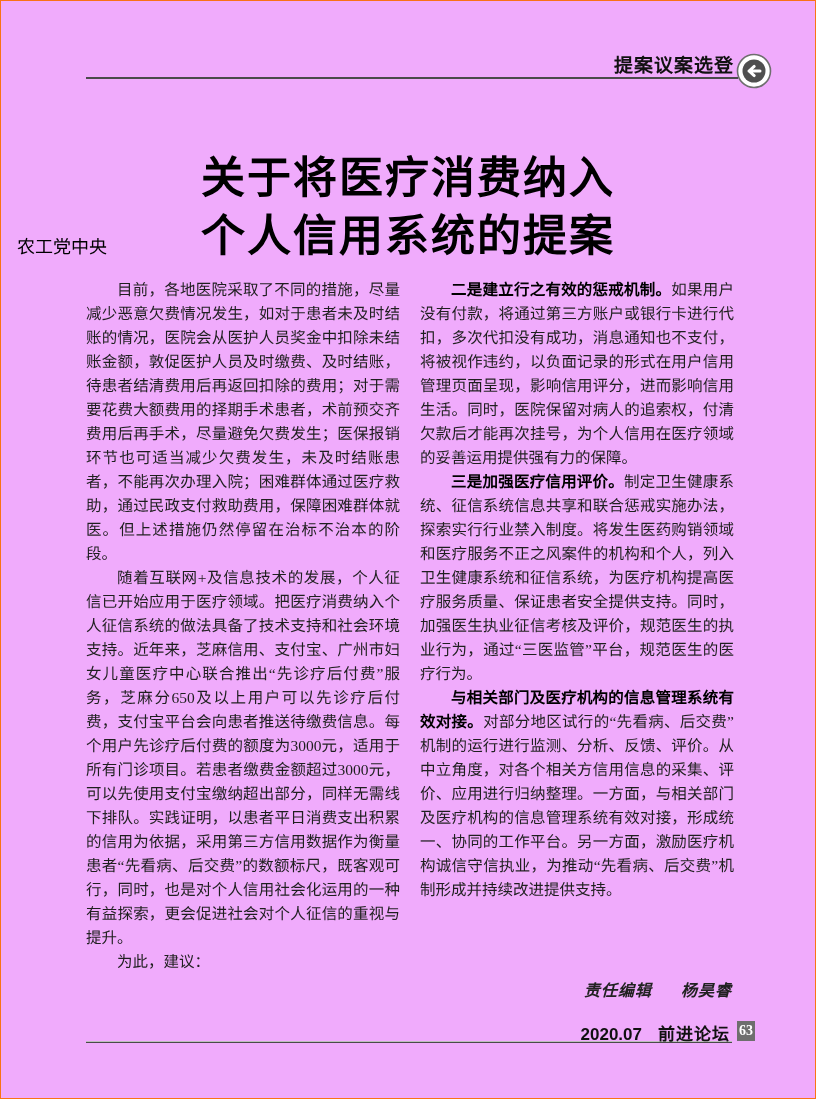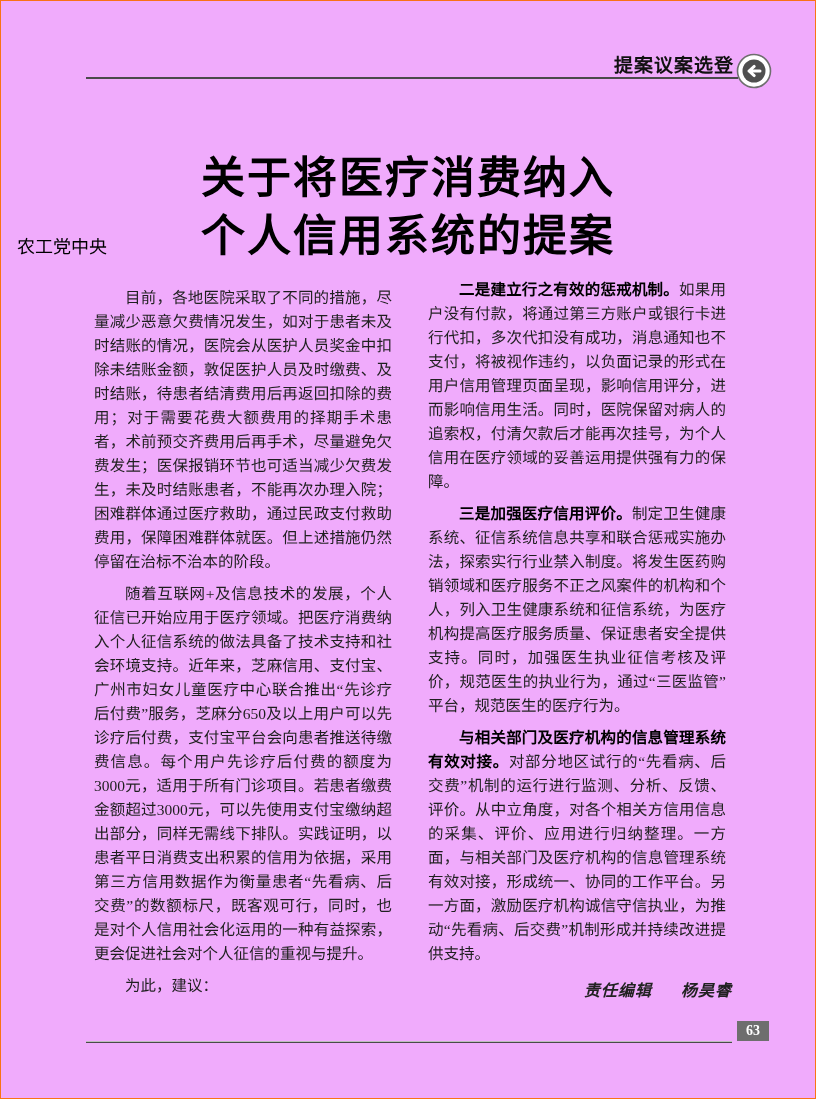--- a/index.html
+++ b/index.html
@@ -74,21 +74,21 @@
     width: 648px;
     height: 738px;
     column-count: 2;
     column-gap: 20px;
     column-fill: auto;
     font-size: 15.5px;
     line-height: 24px;
     text-align: justify;
     overflow: hidden;
   }
-  .para { text-indent: 2em; margin: 8px; }
+  .para { text-indent: 2em; margin: 0; }
   .para .lead {
     font-family: "Liberation Sans", "DejaVu Sans", sans-serif;
     font-weight: bold;
     color: #000;
   }
   
   .editor-line {
     position: absolute;
     top: 976px;
     right: 83px;
@@ -116,21 +116,21 @@
     font-family: "Liberation Sans", "DejaVu Sans", sans-serif;
     font-weight: bold;
     font-size: 17px;
     color: #111;
   }
   .footer-text .journal { margin-left: 16px; letter-spacing: 1px; }
   .page-badge {
     position: absolute;
     left: 736px;
     top: 1020px;
-    width: 32px;
+    width: 18px;
     height: 20px;
     background: #6e6e6e;
     color: #ffffff;
     font-family: "Liberation Serif", "DejaVu Serif", serif;
     font-weight: bold;
     font-size: 14px;
     line-height: 20px;
     text-align: center;
   }
 </style>
@@ -162,15 +162,18 @@
       <p class="para"><span class="lead">二是建立行之有效的惩戒机制。</span><span>如果用户没有付款，将通过第三方账户或银行卡进行代扣，多次代扣没有成功，消息通知也不支付，将被视作违约，以负面记录的形式在用户信用管理页面呈现，影响信用评分，进而影响信用生活。同时，医院保留对病人的追索权，付清欠款后才能再次挂号，为个人信用在医疗领域的妥善运用提供强有力的保障。</span></p>
       <p class="para"><span class="lead">三是加强医疗信用评价。</span><span>制定卫生健康系统、征信系统信息共享和联合惩戒实施办法，探索实行行业禁入制度。将发生医药购销领域和医疗服务不正之风案件的机构和个人，列入卫生健康系统和征信系统，为医疗机构提高医疗服务质量、保证患者安全提供支持。同时，加强医生执业征信考核及评价，规范医生的执业行为，通过“三医监管”平台，规范医生的医疗行为。</span></p>
       <p class="para"><span class="lead">与相关部门及医疗机构的信息管理系统有效对接。</span><span>对部分地区试行的“先看病、后交费”机制的运行进行监测、分析、反馈、评价。从中立角度，对各个相关方信用信息的采集、评价、应用进行归纳整理。一方面，与相关部门及医疗机构的信息管理系统有效对接，形成统一、协同的工作平台。另一方面，激励医疗机构诚信守信执业，为推动“先看病、后交费”机制形成并持续改进提供支持。</span></p>
     </div>
 
   <div class="editor-line">
     <span>责任编辑</span><span class="editor-name">杨昊睿</span>
   </div>
 
   <div class="footer-rule" style="background: rgb(74, 74, 74);"></div>
+  <div class="footer-text">
+    <span>2020.07</span><span class="journal">前进论坛</span>
+  </div>
   <div class="page-badge" style="background: rgb(110, 110, 110); color: rgb(255, 255, 255);">63</div>
 
 </div>
 
 </body></html>

